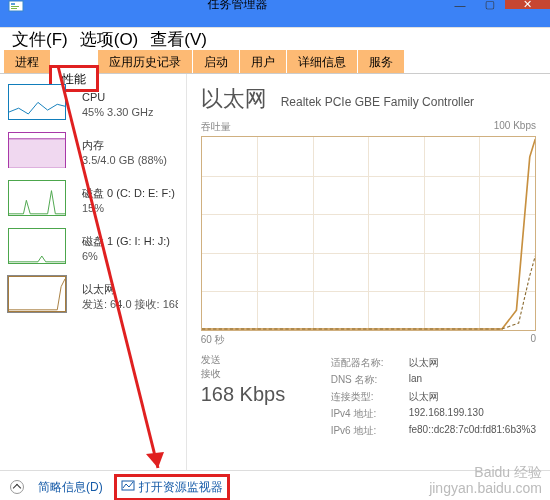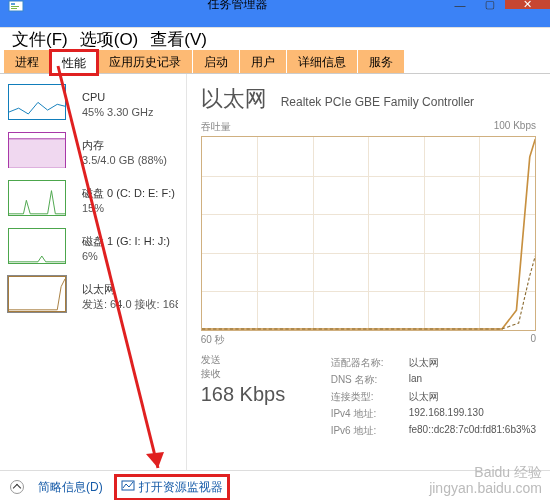--- a/index.html
+++ b/index.html
@@ -10,21 +10,21 @@
 .title-bar .title { flex: 1; text-align: center; font-size: 12px; color: #000; }
 .win-controls { display: flex; height: 100%; }
 .win-btn { width: 30px; height: 100%; display: flex; align-items: center; justify-content: center; font-size: 11px; color: #333; }
 .win-close { background: #c74632; color: #fff; width: 45px; }
 
 .menu-bar { height: 22px; display: flex; align-items: center; padding: 0 6px; font-size: 17px; }
 .menu-item { padding: 2px 6px; }
 
 .tabs { height: 24px; display: flex; border-bottom: 1px solid #ccc; padding-left: 4px; }
 .tab { padding: 3px 10px; font-size: 12px; border: 1px solid transparent; border-bottom: none; background: #fdba74; margin-right: 1px; }
-.tab.active { background: #fff; border-color: #ccc; position: relative; top: 1px; }
+.tab.active { background: #fff; border-color: #ccc; position: relative; top: 17px; }
 .tab.highlight { outline: 3px solid #e02020; outline-offset: -1px; }
 
 .content { display: flex; height: 396px; }
 
 .sidebar { width: 195px; border-right: 1px solid #e5e5e5; overflow: hidden; padding: 4px; }
 .side-item { display: flex; padding: 6px 4px; gap: 16px; align-items: flex-end; }
 .thumb { width: 58px; height: 36px; border: 1px solid #117dbb; background: #fff; position: relative; flex-shrink: 0; }
 .thumb.mem { border-color: #a838a8; }
 .thumb.disk { border-color: #4ca64c; }
 .thumb.net { border-color: #a67c3d; }

